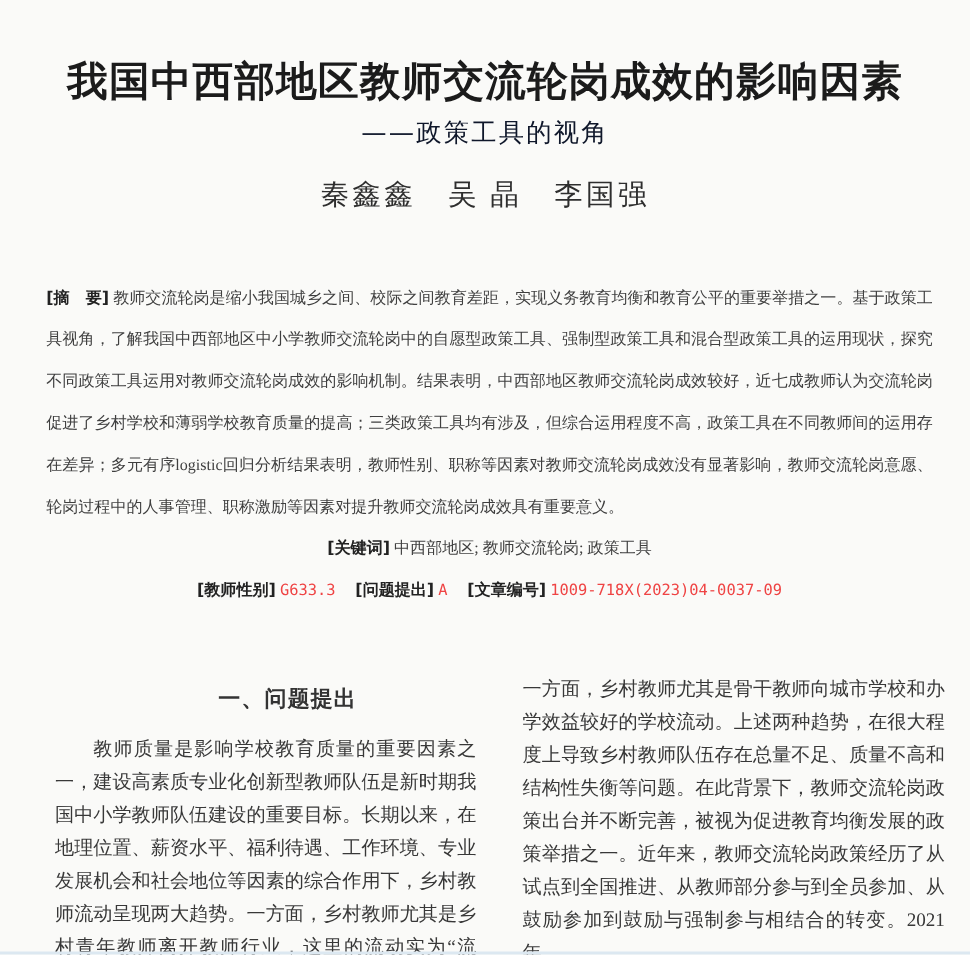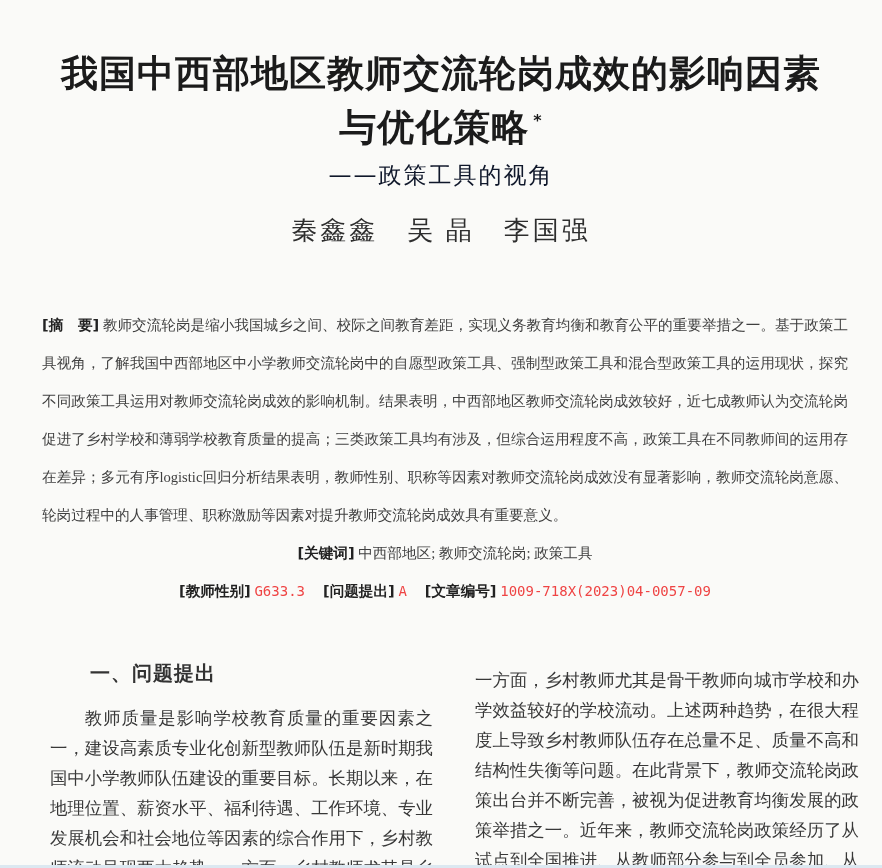--- a/index.html
+++ b/index.html
@@ -83,28 +83,29 @@
 
   
   .columns {
     display: flex;
     gap: 42px;
     margin: 50px 23px 0 50px;
   }
   .col { width: 383px; }
   .col-right { width: 384px; padding-top: 5px; }
   .section-heading {
-    margin: 0 0 17px 0;
+    margin: 16px 0 17px 0;
     font-family: "DejaVu Sans", sans-serif;
     font-size: 20px;
     font-weight: 700;
     line-height: 26px;
     color: #333333;
     text-indent: 2em;
     letter-spacing: 1px;
+    text-align: center;
   }
   .body-text {
     margin: 0;
     font-size: 17.4px;
     line-height: 30px;
     color: #383838;
     text-align: justify;
     text-justify: inter-ideograph;
   }
   .indent-first { text-indent: 2em; }
@@ -120,30 +121,29 @@
   }
 </style>
 </head>
 <body>
 
 <div class="page">
 
   <header class="title-block">
     <h1 class="title">
       <span class="title-line">我国中西部地区教师交流轮岗成效的影响因素</span>
-      <span class="line2-wrap"><span>与优化策略</span><sup>*</sup></span>
     </h1>
     <div class="subtitle">——政策工具的视角</div>
     <div class="authors">秦鑫鑫　吴 晶　李国强</div>
   </header>
 
   <section class="meta">
     <p class="abstract"><span class="label">[摘　要]</span> <span>教师交流轮岗是缩小我国城乡之间、校际之间教育差距，实现义务教育均衡和教育公平的重要举措之一。基于政策工具视角，了解我国中西部地区中小学教师交流轮岗中的自愿型政策工具、强制型政策工具和混合型政策工具的运用现状，探究不同政策工具运用对教师交流轮岗成效的影响机制。结果表明，中西部地区教师交流轮岗成效较好，近七成教师认为交流轮岗促进了乡村学校和薄弱学校教育质量的提高；三类政策工具均有涉及，但综合运用程度不高，政策工具在不同教师间的运用存在差异；多元有序logistic回归分析结果表明，教师性别、职称等因素对教师交流轮岗成效没有显著影响，教师交流轮岗意愿、轮岗过程中的人事管理、职称激励等因素对提升教师交流轮岗成效具有重要意义。</span></p>
     <p class="kv"><span class="label">[关键词]</span> <span>中西部地区; 教师交流轮岗; 政策工具</span></p>
-    <p class="kv class-line"><span class="label">[教师性别]</span> <span class="mono">G633.3</span><span class="label gap">[问题提出]</span> <span class="mono">A</span><span class="label gap">[文章编号]</span> <span class="mono">1009-718X(2023)04-0057-09</span></p>
+    <p class="kv class-line"><span class="label">[教师性别]</span> <span class="mono">G633.3</span><span class="label gap">[问题提出]</span> <span class="mono">A</span><span class="label gap">[文章编号]</span> <span class="mono">1009-718X(2023)04-0037-09</span></p>
   </section>
 
   <section class="columns">
     <div class="col col-left">
       <h2 class="section-heading">一、问题提出</h2>
       <p class="body-text indent-first">教师质量是影响学校教育质量的重要因素之一，建设高素质专业化创新型教师队伍是新时期我国中小学教师队伍建设的重要目标。长期以来，在地理位置、薪资水平、福利待遇、工作环境、专业发展机会和社会地位等因素的综合作用下，乡村教师流动呈现两大趋势。一方面，乡村教师尤其是乡村青年教师离开教师行业，这里的流动实为“流失”；另</p>
     </div>
     <div class="col col-right">
       <p class="body-text">一方面，乡村教师尤其是骨干教师向城市学校和办学效益较好的学校流动。上述两种趋势，在很大程度上导致乡村教师队伍存在总量不足、质量不高和结构性失衡等问题。在此背景下，教师交流轮岗政策出台并不断完善，被视为促进教育均衡发展的政策举措之一。近年来，教师交流轮岗政策经历了从试点到全国推进、从教师部分参与到全员参加、从鼓励参加到鼓励与强制参与相结合的转变。2021 年</p>
     </div>

